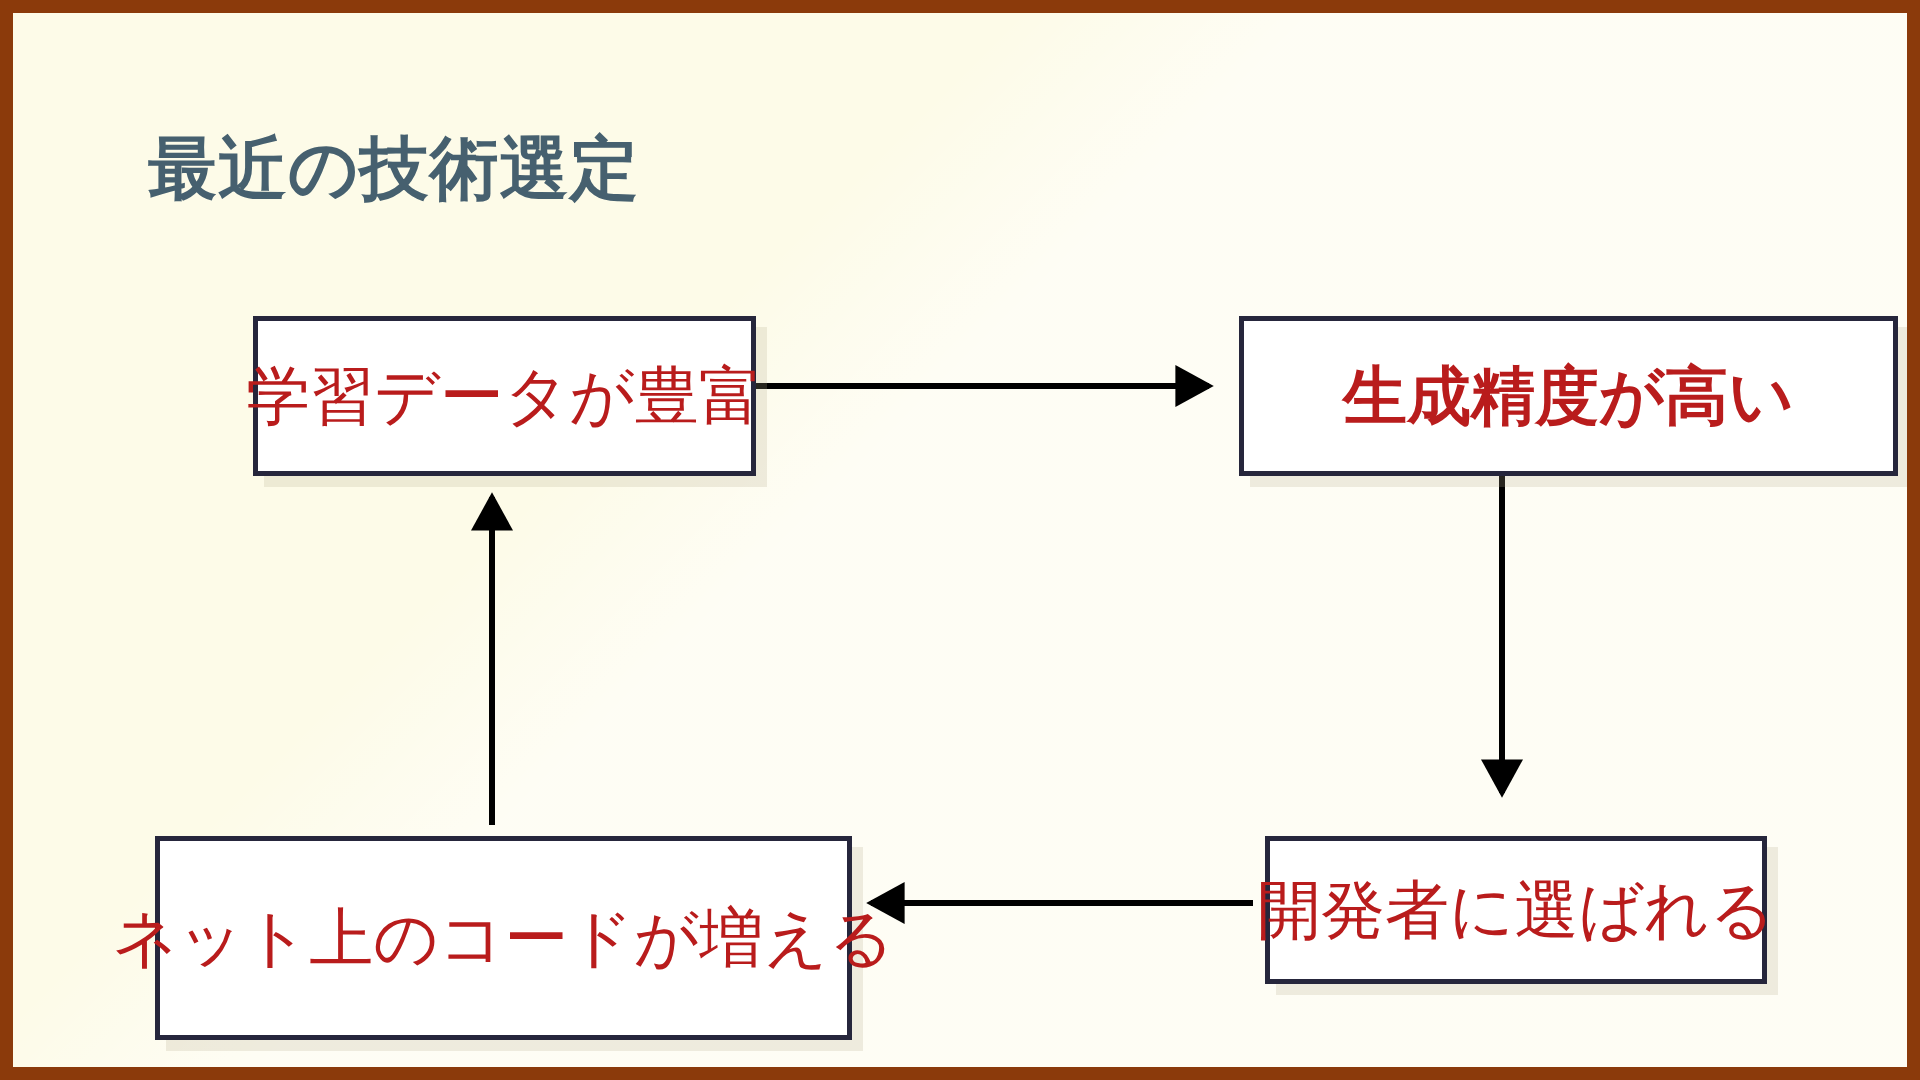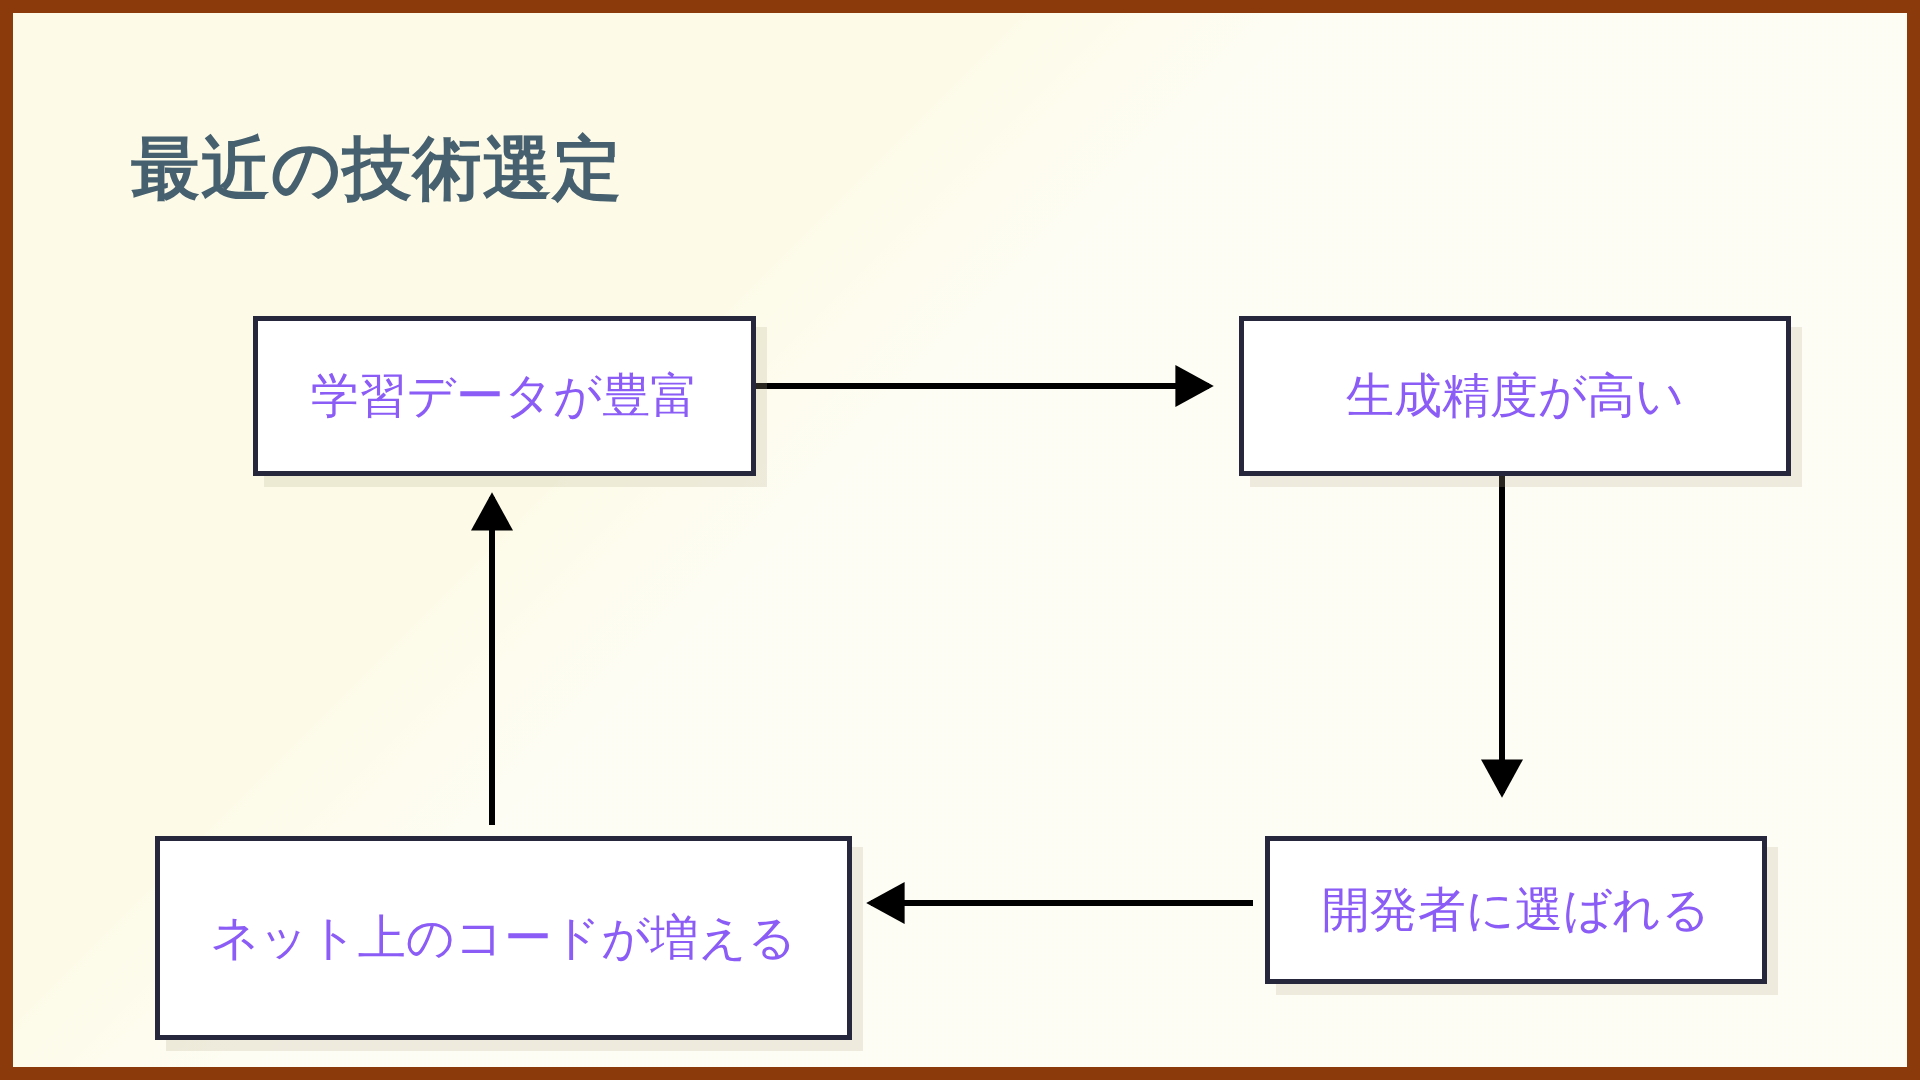--- a/index.html
+++ b/index.html
@@ -24,47 +24,47 @@
     background: linear-gradient(135deg,
         rgba(255,255,255,0.00) 0%,
         rgba(255,255,255,0.00) 34%,
         rgba(255,255,255,0.55) 44%,
         rgba(255,255,255,0.55) 99%,
         rgba(255,255,255,0.55) 100%);
     pointer-events: none;
   }
   #title {
     position: absolute;
-    left: 118px;
+    left: 135px;
     top: 118px;
     font-size: 69px;
     font-weight: bold;
     color: #46606f;
     letter-spacing: 1px;
     white-space: nowrap;
     line-height: 1.1;
     text-align: center;
   }
   .node {
     position: absolute;
     box-sizing: border-box;
     background: #ffffff;
     border: 5px solid #26263c;
     display: flex;
     align-items: center;
     justify-content: center;
-    color: #8b5cf6;
-    font-size: 48px;
+    color: #b91c1c;
+    font-size: 64px;
     line-height: 1;
     white-space: nowrap;
     box-shadow: 11px 11px 0 0 rgba(180,172,140,0.22);
   }
   
   #node-training-data { left: 240px;  top: 303px; width: 503px; height: 160px; }
-  #node-accuracy      { left: 1226px; top: 303px; width: 552px; height: 160px; }
+  #node-accuracy      { left: 1226px; top: 303px; width: 659px; height: 160px; font-weight: bold; }
   #node-code-growth   { left: 142px;  top: 823px; width: 697px; height: 204px; }
   #node-chosen        { left: 1252px; top: 823px; width: 502px; height: 148px; }
 
   
   #arrows {
     position: absolute;
     left: 0;
     top: 0;
     width: 1894px;
     height: 1054px;

